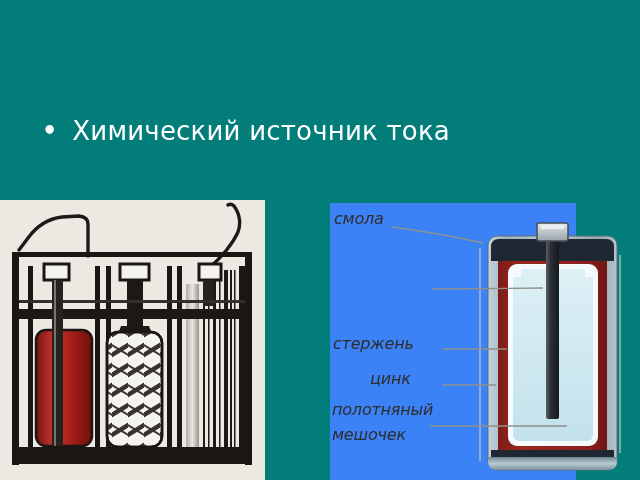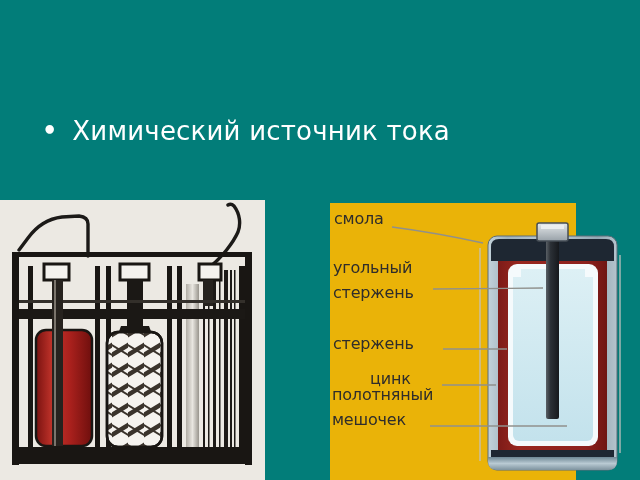--- a/index.html
+++ b/index.html
@@ -22,21 +22,21 @@
   }
   .title-text{
     font-size:26px;line-height:34px;
     font-weight:normal;letter-spacing:0.2px;
     white-space:nowrap;
   }
   
   .figure{position:absolute;}
   .figure svg{display:block;}
   .fig-left{left:0;top:200px;width:265px;height:280px;}
-  .fig-right{left:330px;top:203px;width:246px;height:277px;background:#eab308;}
+  .fig-right{left:330px;top:203px;width:246px;height:277px;background:#3b82f6;font-style:italic;}
   .fig-right .label{
     position:absolute;
     color:#2f2d2b;
     font-size:16px;line-height:25px;
     letter-spacing:-0.2px;
   }
   .overlay-svg{position:absolute;left:0;top:0;}
 </style>
 </head>
 <body>
@@ -182,19 +182,18 @@
       <g stroke="#90908c" stroke-width="1.3" fill="none">
         <path d="M 62,24 C 85,27 112,31 153,40"></path>
         <path d="M 103,86 L 213,85"></path>
         <path d="M 113,146 L 177,146"></path>
         <path d="M 112,182 L 166,182"></path>
         <path d="M 100,223 L 237,223"></path>
       </g>
     </svg>
 
     <div class="label" style="left:4px;top:3px;">смола</div>
-    <div class="label" style="left:3px;top:52px;width:110px;">угольный стержень</div>
     <div class="label" style="left:3px;top:128px;">стержень</div>
     <div class="label" style="left:40px;top:163px;">цинк</div>
-    <div class="label" style="left:2px;top:179px;width:135px;">полотняный мешочек</div>
+    <div class="label" style="left:2px;top:194px;width:135px;">полотняный мешочек</div>
   </div>
 
 </div>
 
 </body></html>

